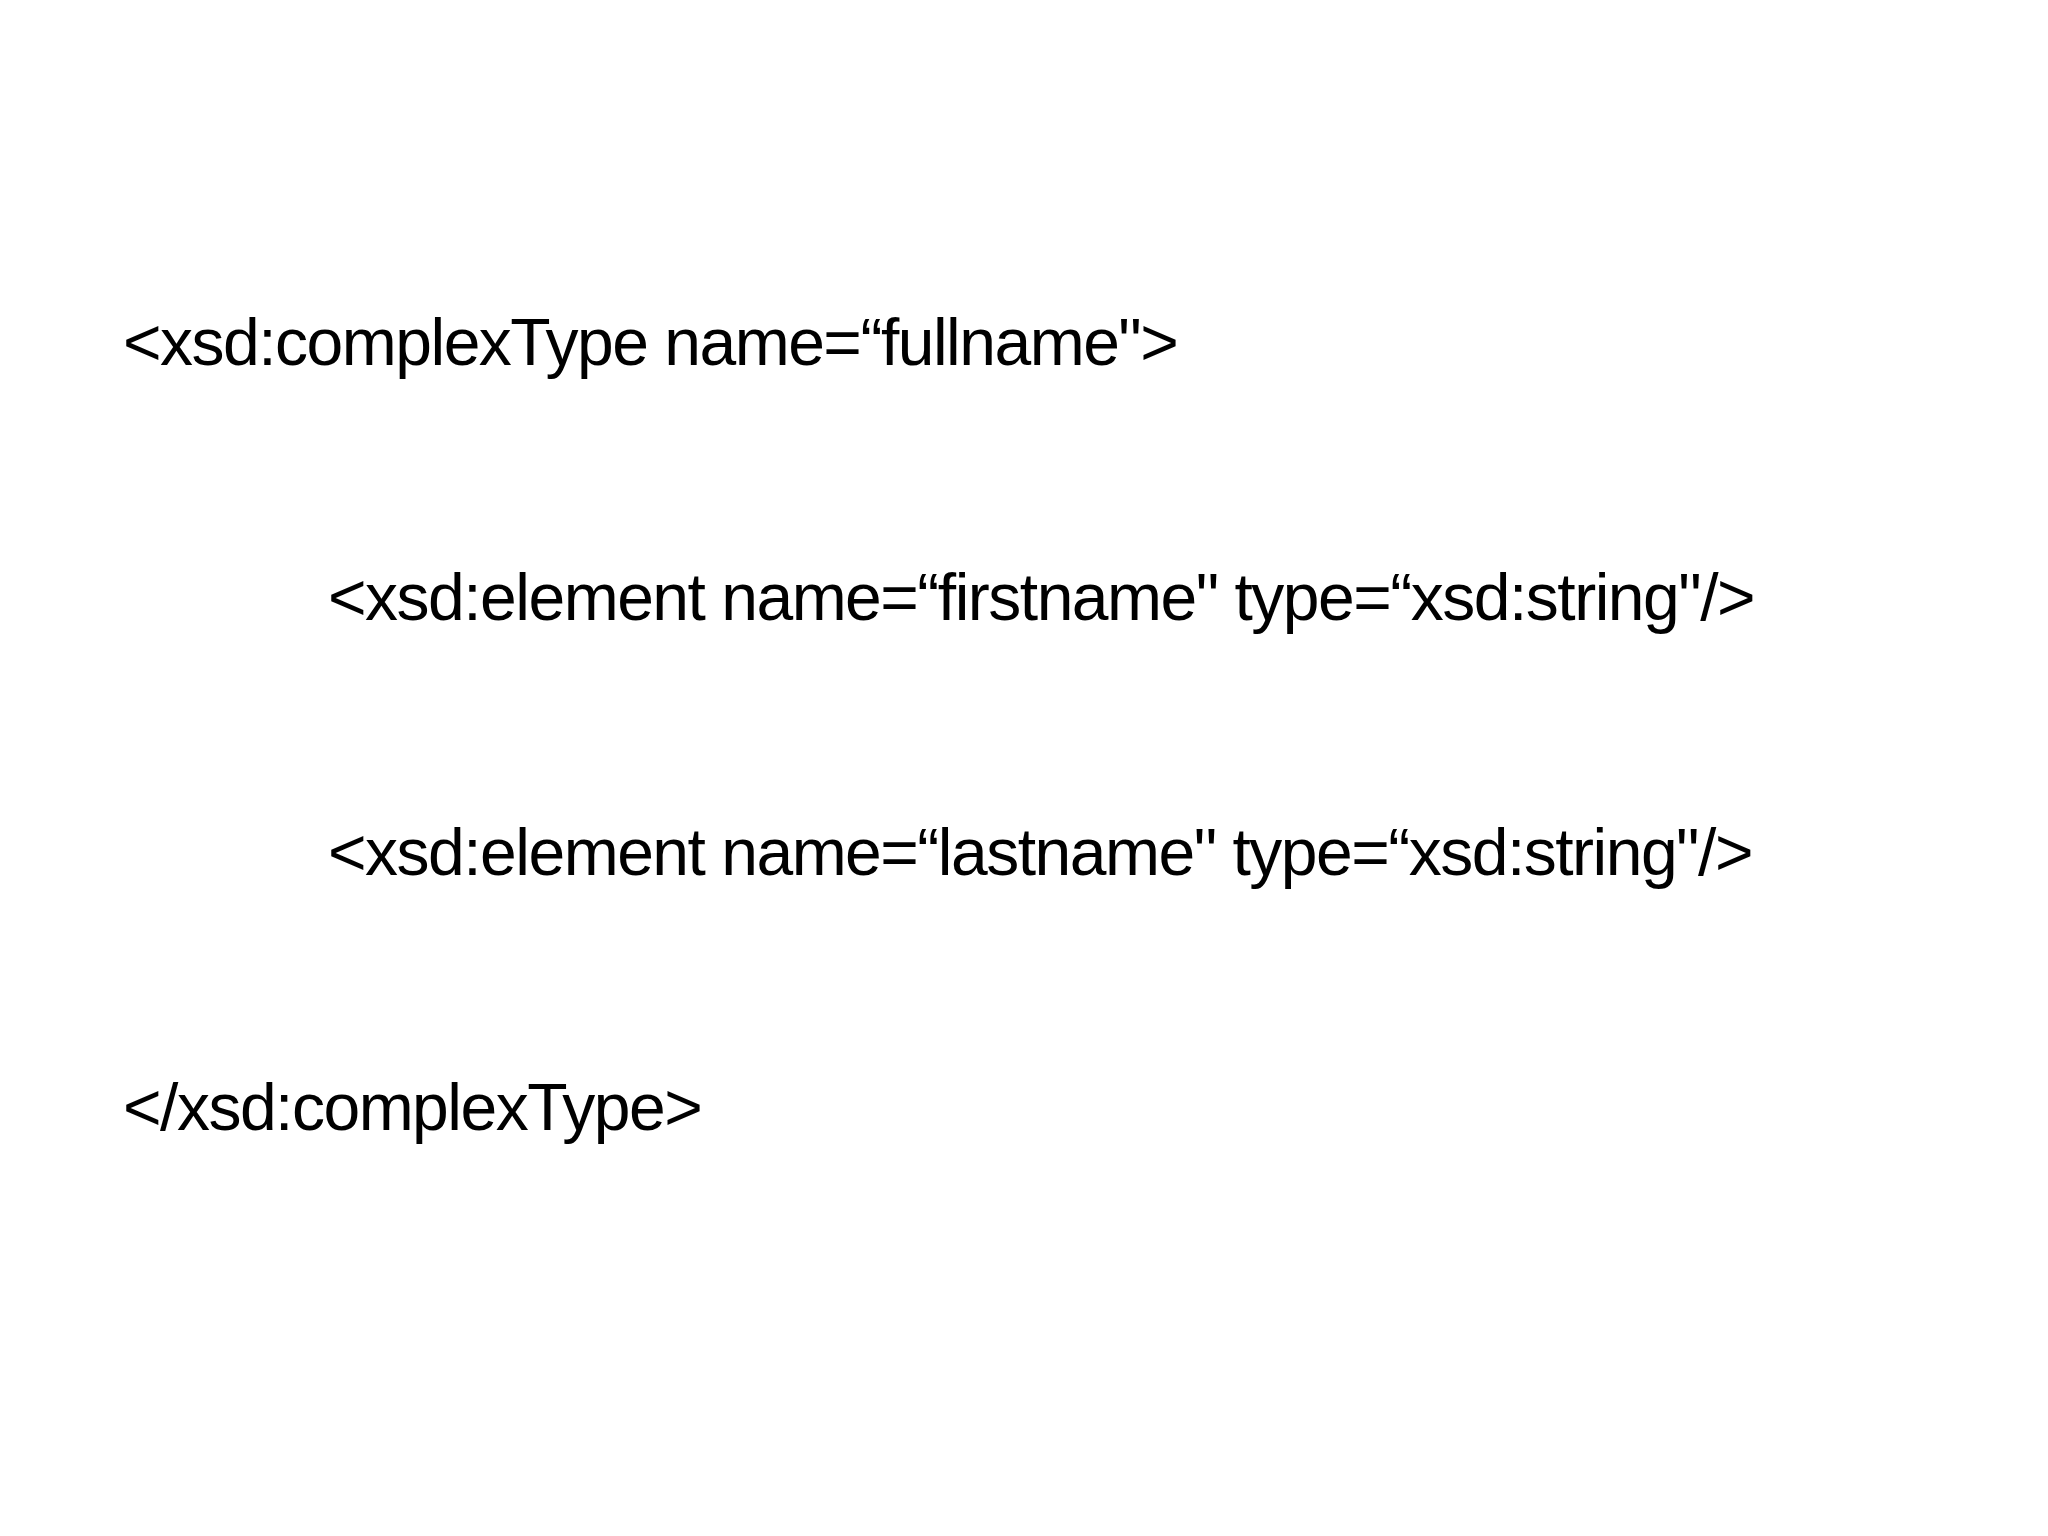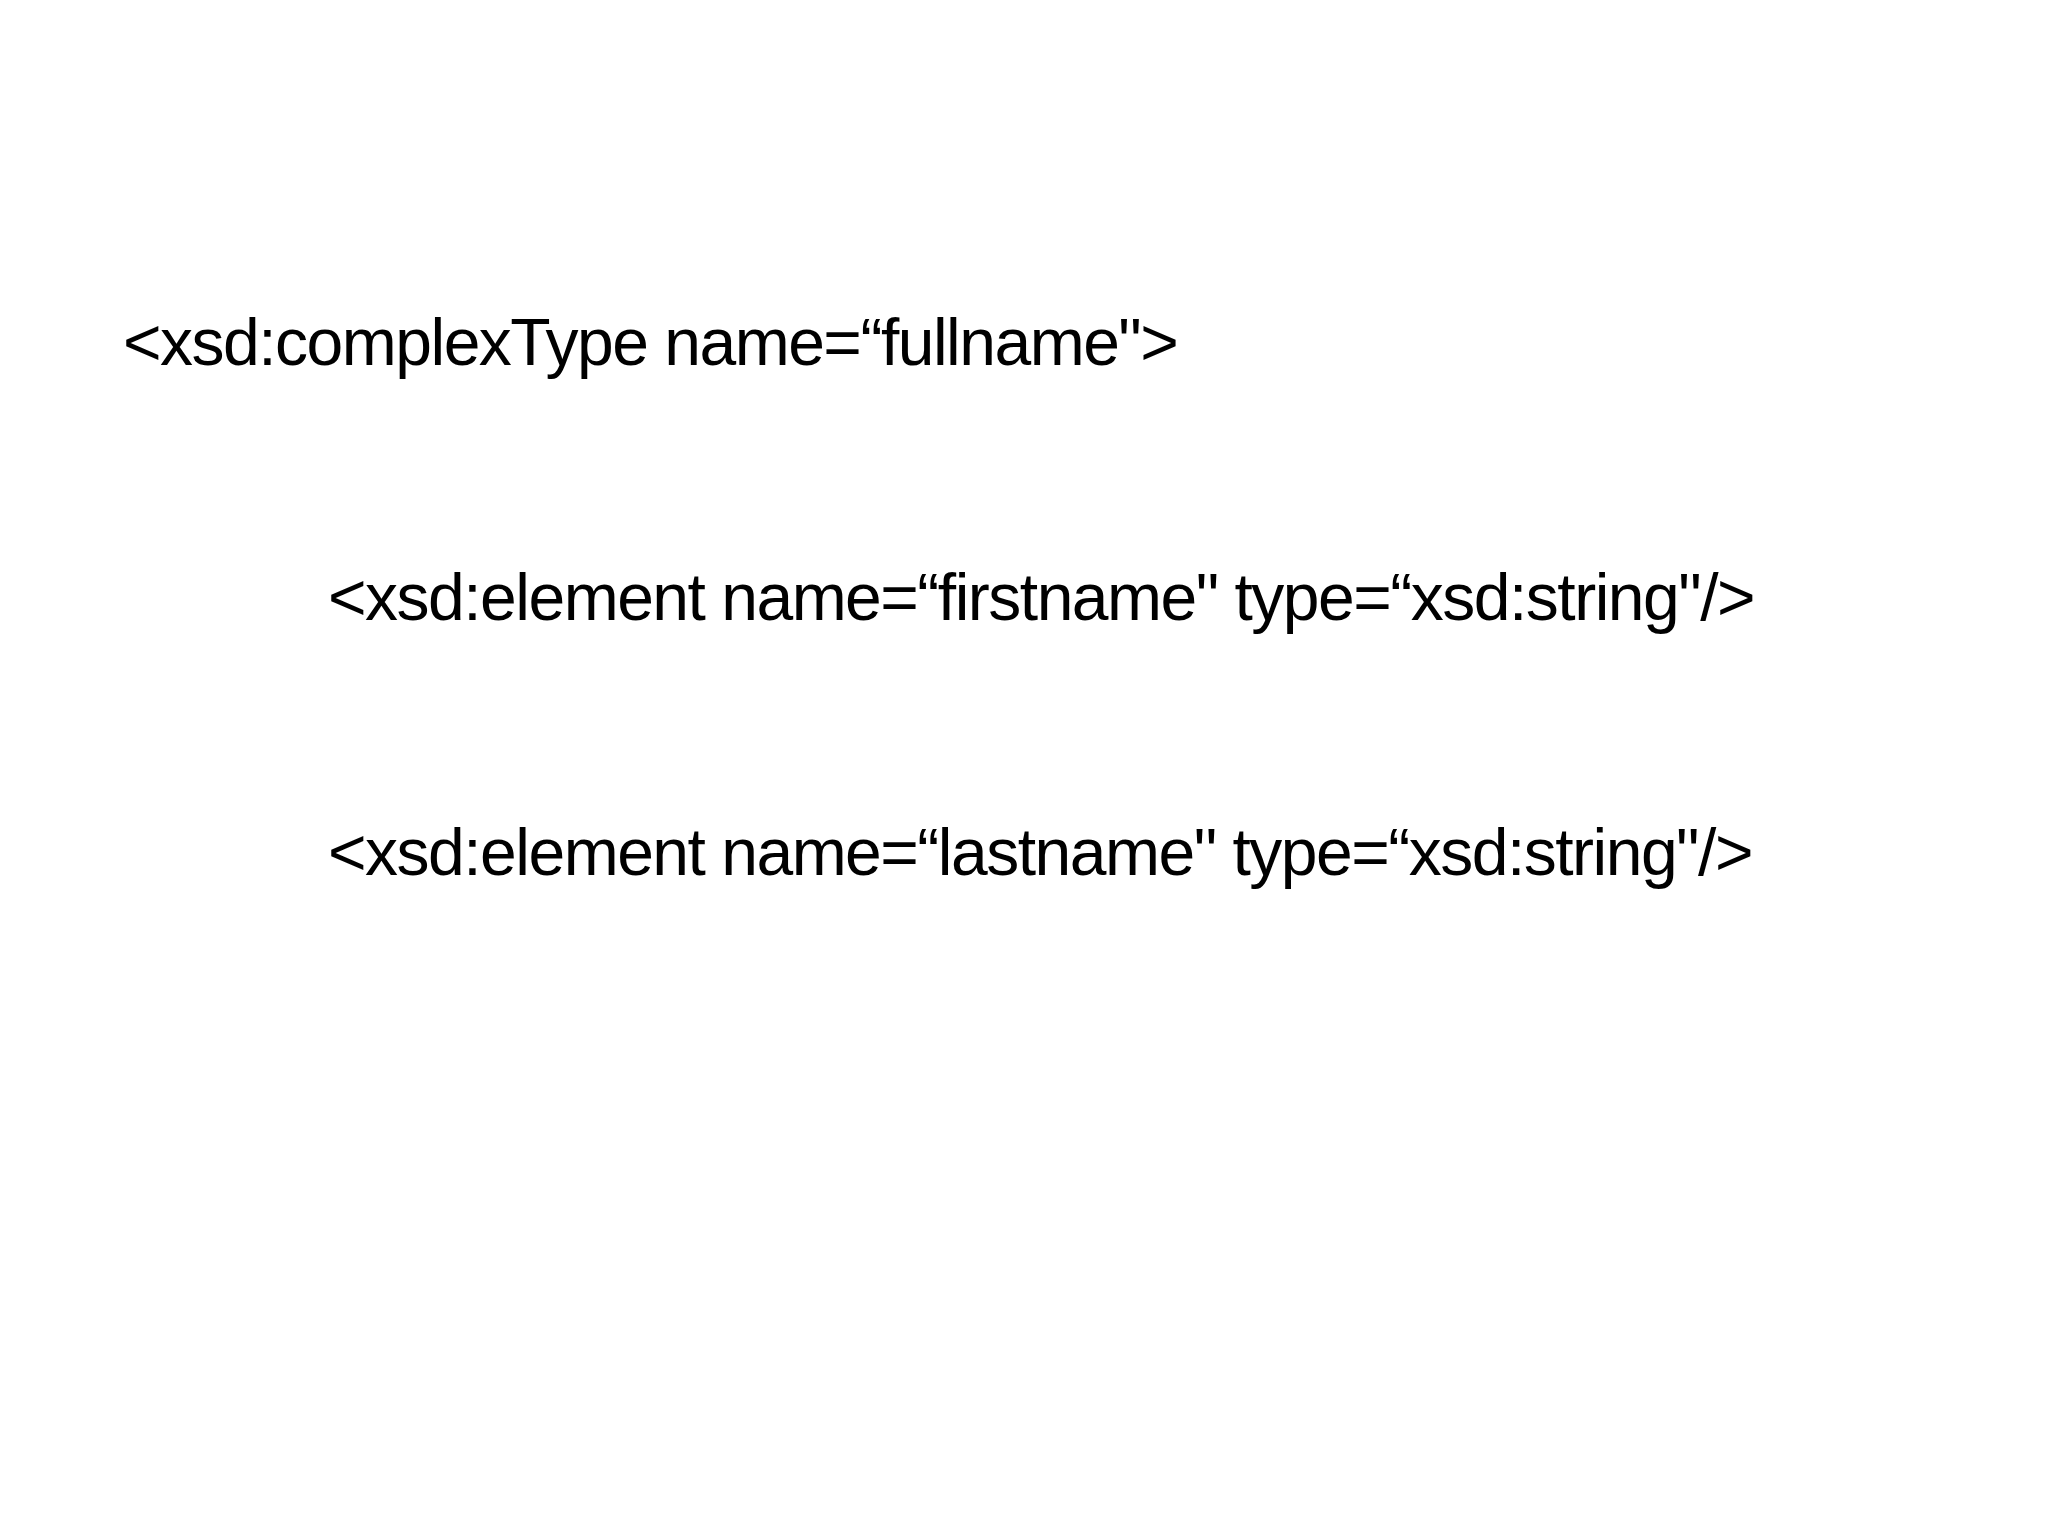--- a/index.html
+++ b/index.html
@@ -41,20 +41,21 @@
   }
 </style>
 </head>
 <body>
 
 <div class="slide">
   <div class="text-block">
     <div class="line">&lt;xsd:complexType name=“fullname"&gt;</div>
     <div class="line ind">&lt;xsd:element name=“firstname" type=“xsd:string"/&gt;</div>
     <div class="line ind">&lt;xsd:element name=“lastname" type=“xsd:string"/&gt;</div>
+    <div class="line">&lt;/xsd:complexType&gt;</div>
     <div class="line"></div>
     
     
     
     
     
     
     
   </div>
 </div>

